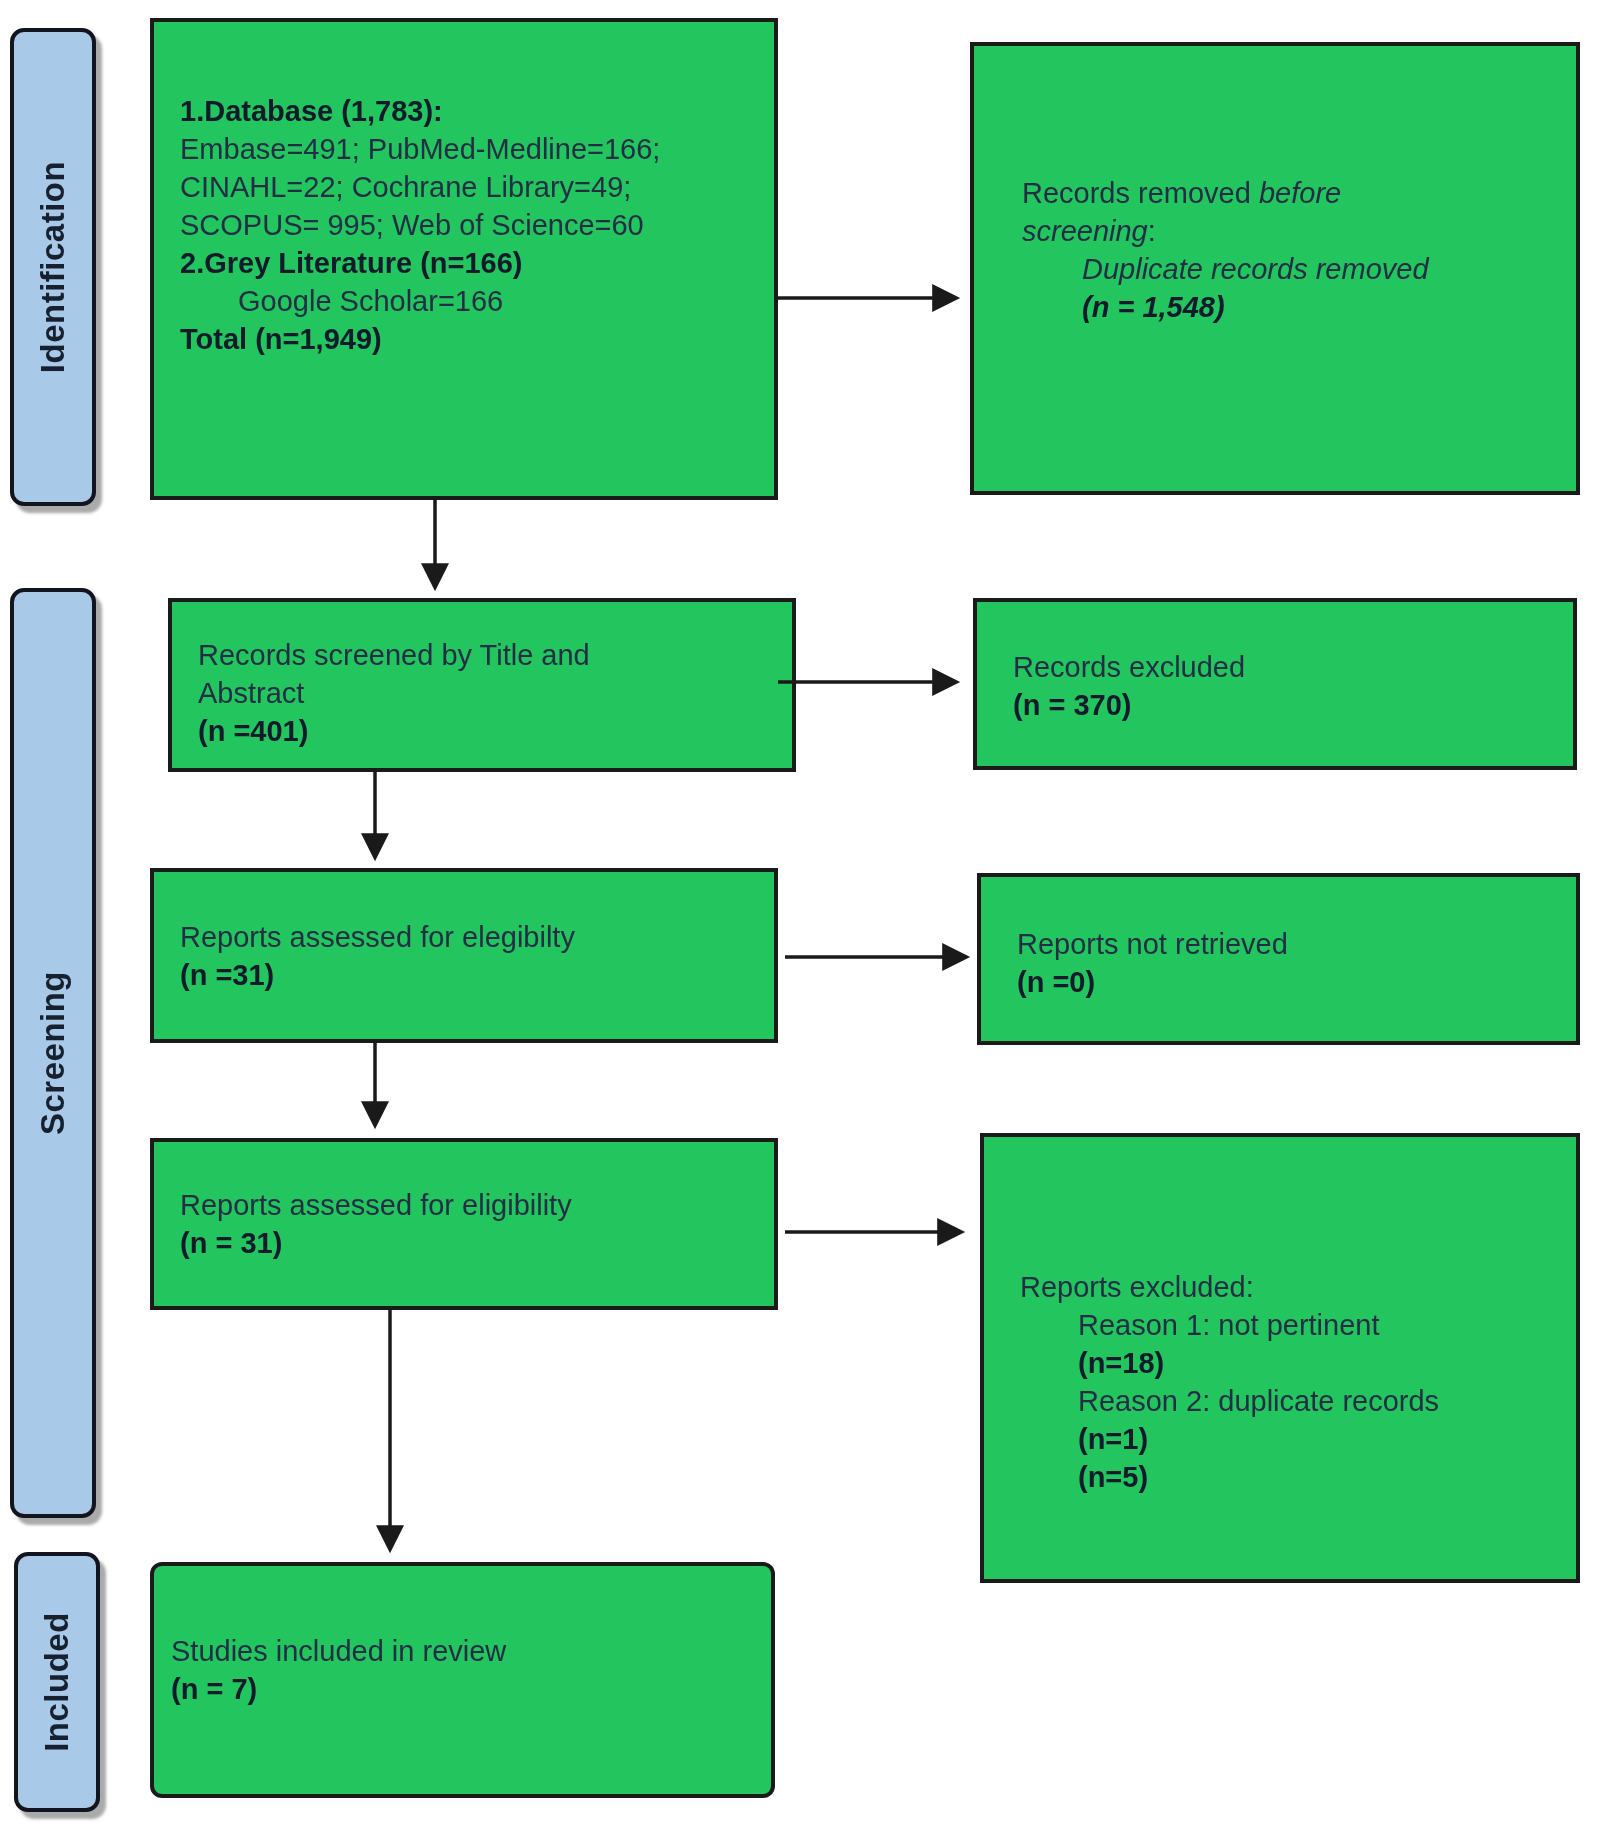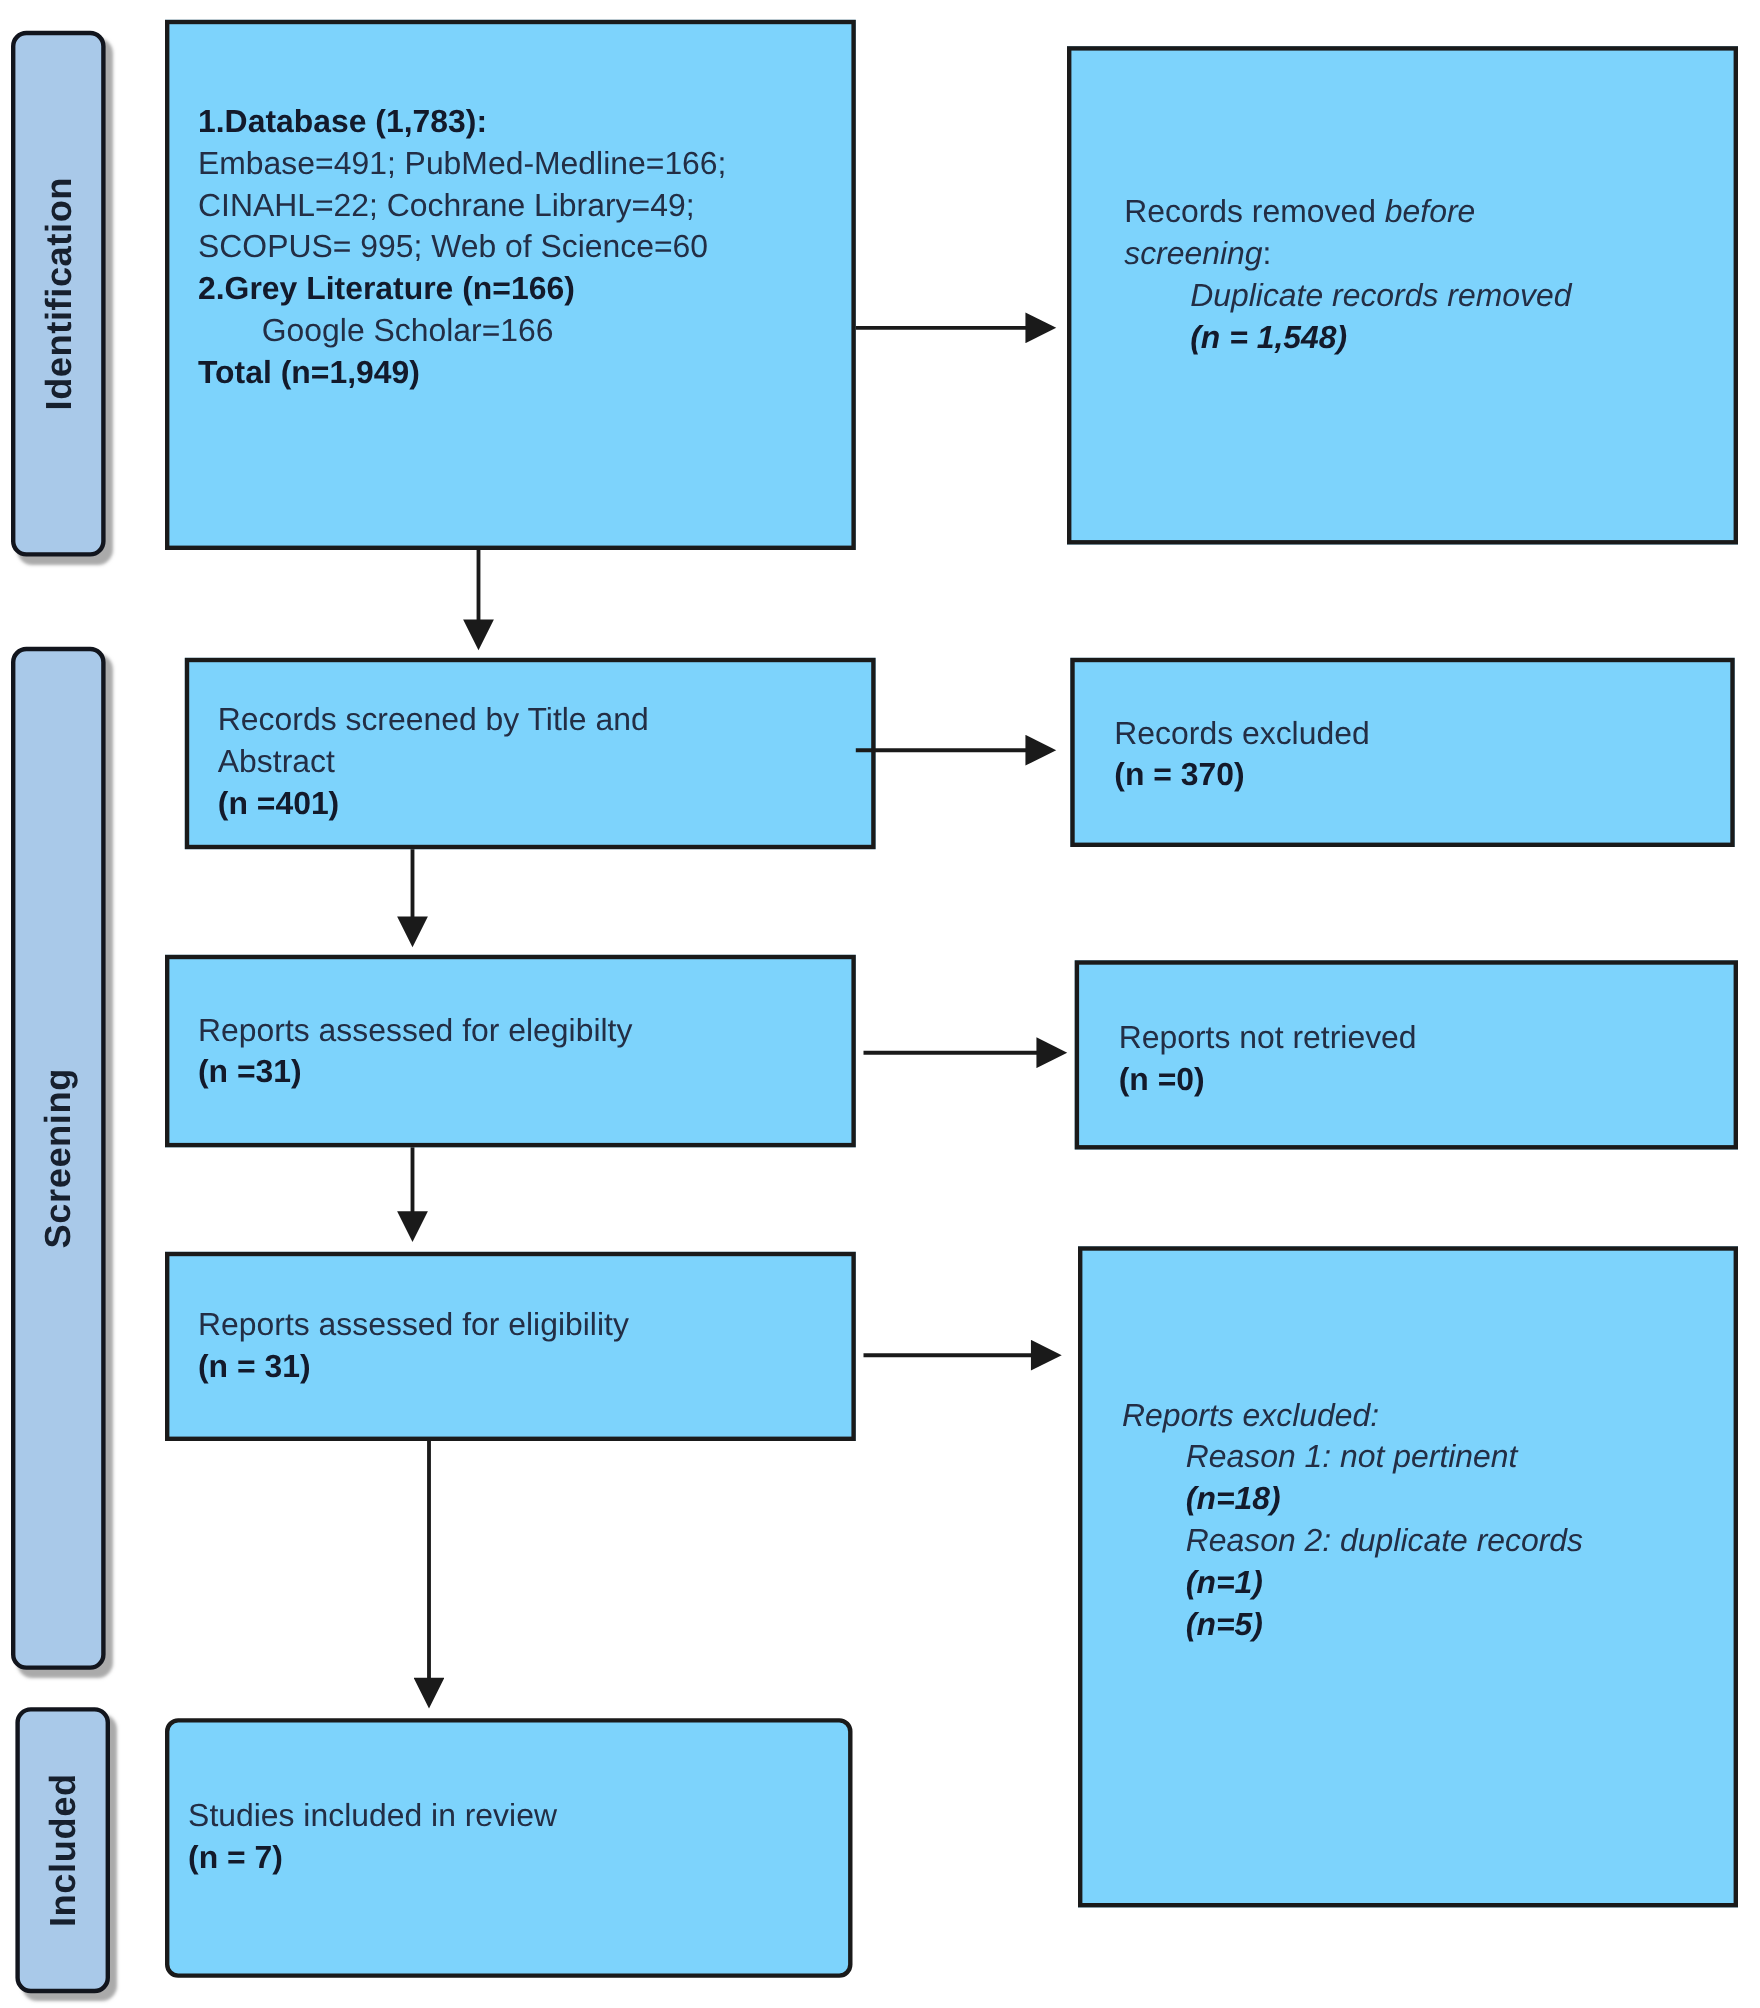--- a/index.html
+++ b/index.html
@@ -7,21 +7,21 @@
     position:relative;
     width:1600px;height:1825px;
     background:#ffffff;
     font-family:"Liberation Sans", sans-serif;
     overflow:hidden;
   }
   
   .fbox{
     position:absolute;
     box-sizing:border-box;
-    background:#7dd3fc;
+    background:#22c55e;
     border:4px solid #1a1a1a;
     color:#232e45;
     font-size:29px;
     line-height:38px;
   }
   .fbox p{margin:0;}
   .b{font-weight:bold;color:#131a2b;}
   .it{font-style:italic;}
   .indent{padding-left:58px;}
   .indent-sm{padding-left:60px;font-style:italic;}
@@ -114,21 +114,21 @@
   <div class="fbox pad-b6" style="left:977px;top:873px;width:603px;height:172px;">
     <p>Reports not retrieved</p>
     <p class="b">(n =0)</p>
   </div>
 
   <div class="fbox pad-b7" style="left:150px;top:1138px;width:628px;height:172px;">
     <p>Reports assessed for eligibility</p>
     <p class="b">(n = 31)</p>
   </div>
 
-  <div class="fbox pad-b8" style="left:980px;top:1133px;width:600px;height:601px;font-style:italic;">
+  <div class="fbox pad-b8" style="left:980px;top:1133px;width:600px;height:450px;">
     <p>Reports excluded:</p>
     <p class="indent mt-46">Reason 1: not pertinent</p>
     <p class="indent b">(n=18)</p>
     <p class="indent">Reason 2: duplicate records</p>
     <p class="indent b">(n=1)</p>
     <p class="indent b">(n=5)</p>
   </div>
 
   <div class="fbox pad-b9" style="left:150px;top:1562px;width:625px;height:236px;">
     <p>Studies included in review</p>

